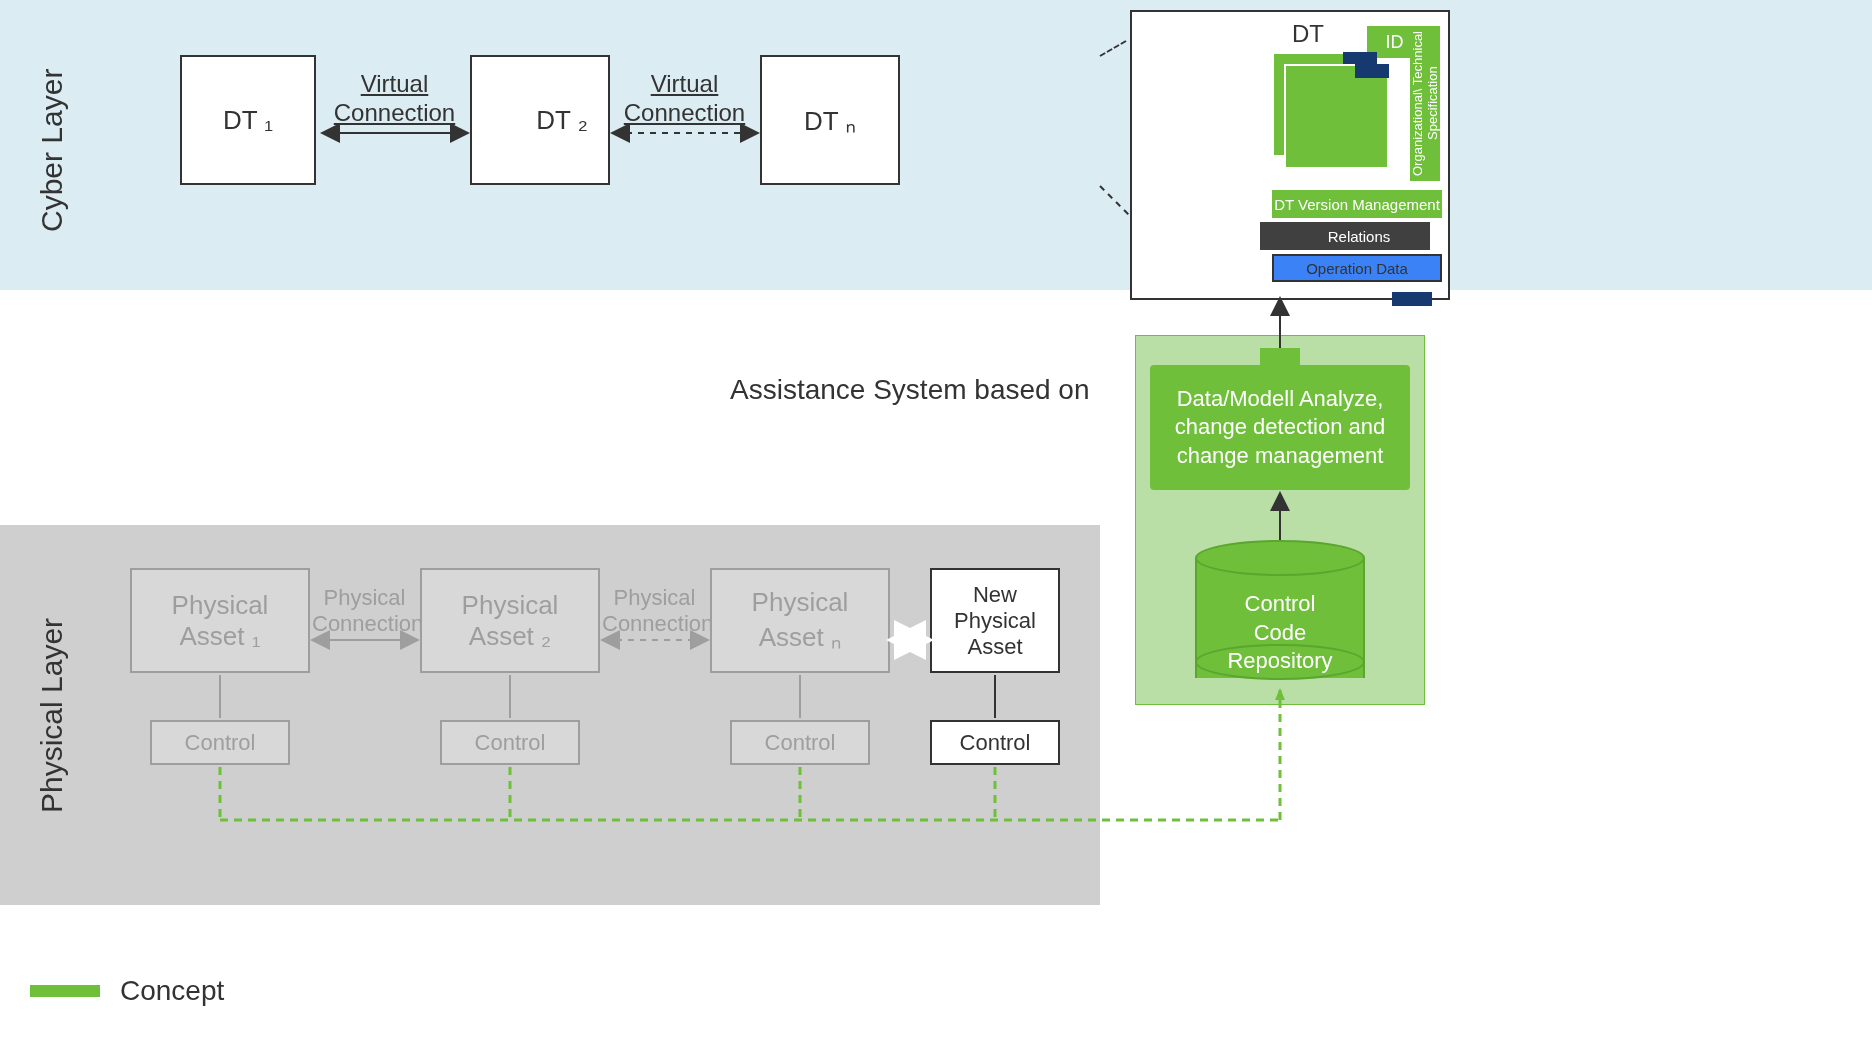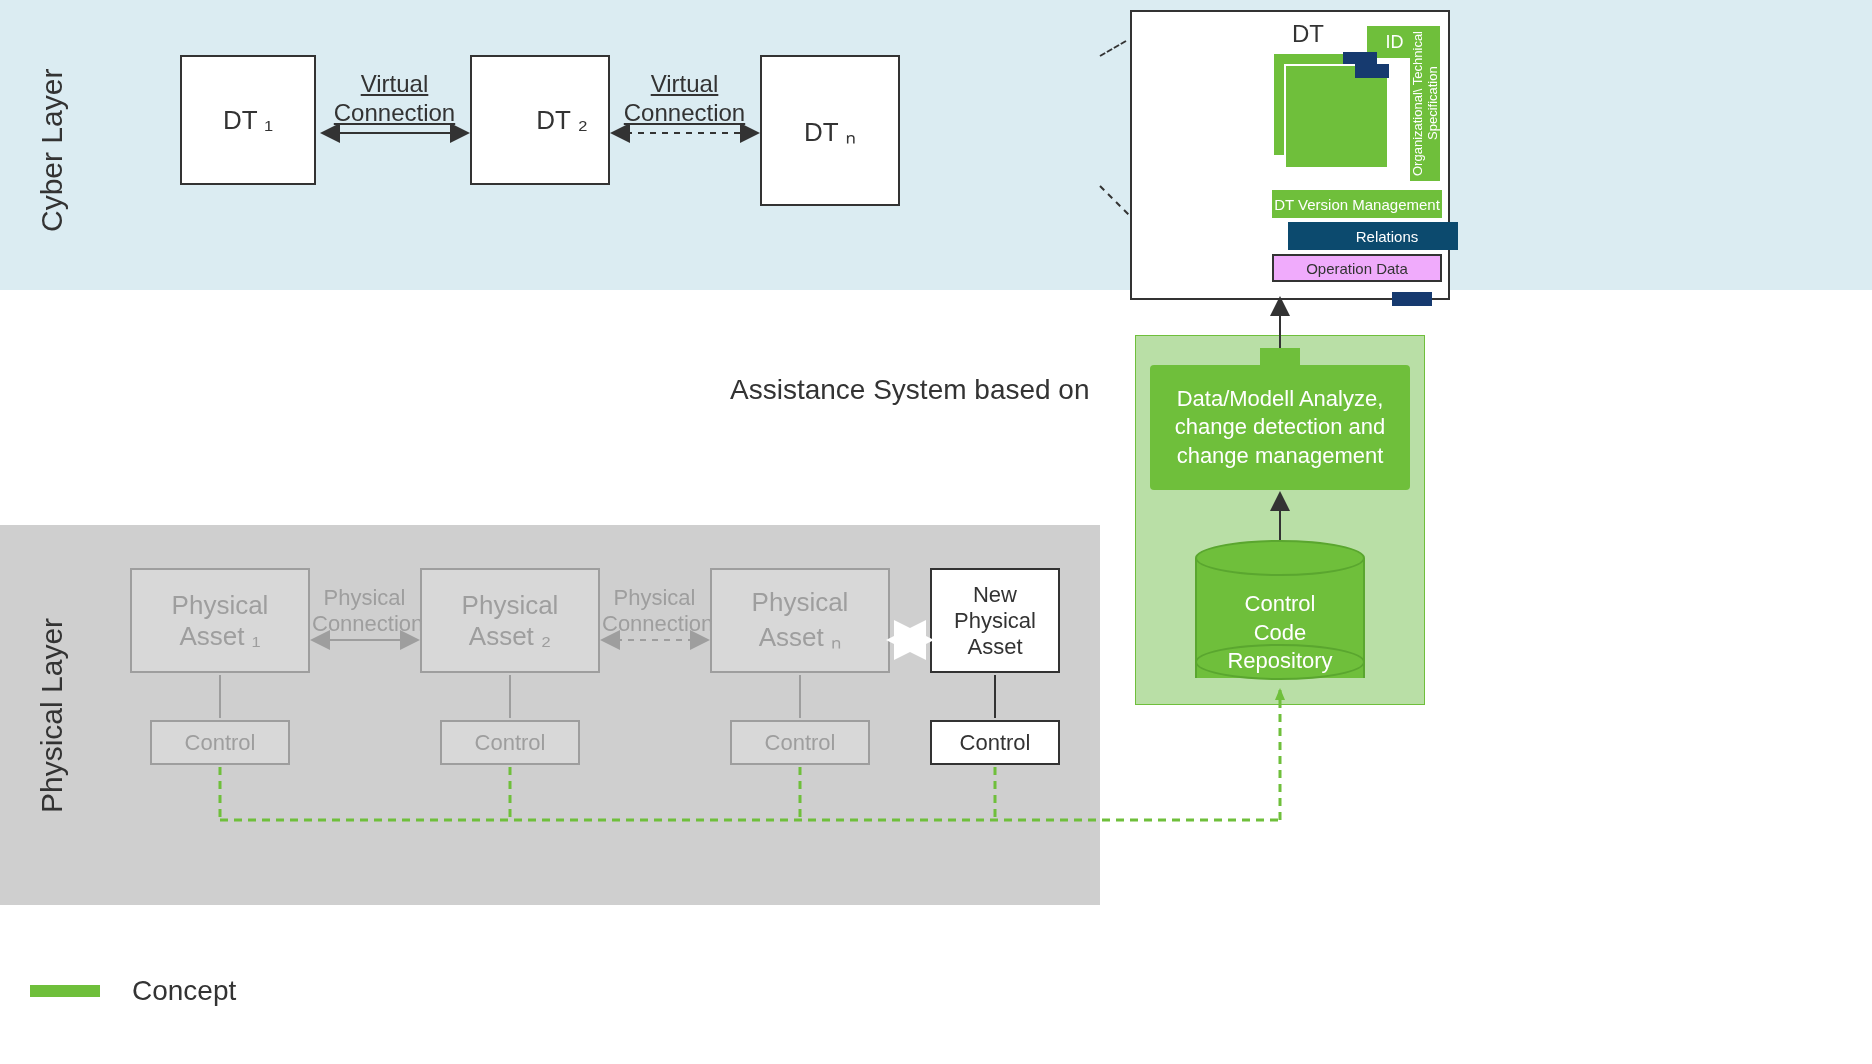--- a/index.html
+++ b/index.html
@@ -46,21 +46,21 @@
   text-align: center;
   font-size: 26px;
   color: #333;
 }
 .ghost { border-color: #9e9e9e; background: #d8d8d8; color: #9e9e9e; }
 .green-box { background: #6fbf3b; border: none; color: #fff; }
 
 
 .dt1 { left: 180px; top: 55px; width: 136px; height: 130px; }
 .dt2 { left: 470px; top: 55px; width: 140px; height: 130px; padding-left: 44px; }
-.dtn { left: 760px; top: 55px; width: 140px; height: 151px; }
+.dtn { left: 760px; top: 55px; width: 140px; height: 130px; }
 .new-dt { left: 950px; top: 55px; width: 150px; height: 130px; font-size: 28px; }
 
 
 .conn-label { position: absolute; font-size: 24px; color: #333; text-align: center; line-height: 1.2; text-decoration: underline; }
 .vc1 { left: 322px; top: 70px; width: 145px; }
 .vc2 { left: 612px; top: 70px; width: 145px; }
 
 
 .pa1 { left: 130px; top: 568px; width: 180px; height: 105px; }
 .pa2 { left: 420px; top: 568px; width: 180px; height: 105px; }
@@ -177,31 +177,31 @@
   text-align: center;
   padding: 4px 0;
 }
 .modell-stack { position: absolute; left: 140px; top: 40px; width: 130px; height: 130px; }
 .modell-card { position: absolute; width: 105px; height: 105px; background: #6fbf3b; border: 2px solid #fff; }
 .mc1 { left: 0; top: 0; }
 .mc2 { left: 12px; top: 12px; }
 .mc3 { left: 24px; top: 24px; display:flex; align-items:center; justify-content:center; color:#fff; font-size:18px; }
 .mc-tab { position:absolute; right: -2px; top: -2px; width: 34px; height: 14px; background:#163a6f; }
 .dt-vm { position: absolute; left: 140px; top: 178px; width: 170px; height: 28px; background: #6fbf3b; color:#fff; font-size:15px; display:flex; align-items:center; justify-content:center; }
-.dt-rel { position: absolute; left: 156px; top: 210px; width: 170px; height: 28px; background: #0c4a6e; color:#fff; font-size:15px; display:flex; align-items:center; justify-content:center;padding-left:28px; }
-.dt-op { position: absolute; left: 140px; top: 242px; width: 170px; height: 28px; background: #f0abfc; border:2px solid #333; color:#333; font-size:15px; display:flex; align-items:center; justify-content:center; }
+.dt-rel { position: absolute; left: 128px; top: 210px; width: 170px; height: 28px; background: #404040; color:#fff; font-size:15px; display:flex; align-items:center; justify-content:center;padding-left:28px; }
+.dt-op { position: absolute; left: 140px; top: 242px; width: 170px; height: 28px; background: #3b82f6; border:2px solid #333; color:#333; font-size:15px; display:flex; align-items:center; justify-content:center; }
 .dt-port { position:absolute; left: 260px; top: 280px; width: 40px; height: 14px; background:#163a6f; }
 
 
 .callout { position:absolute; border-top: 2px dashed #333; }
 .callout1 { left: 1100px; top: 55px; width: 30px; transform: rotate(-30deg); transform-origin: left; }
 .callout2 { left: 1100px; top: 185px; width: 40px; transform: rotate(45deg); transform-origin: left; }
 
 
-.legend { position: absolute; left: 30px; top: 975px; display: flex; align-items: center; gap: 32px; text-align: right; }
+.legend { position: absolute; left: 30px; top: 975px; display: flex; align-items: center; gap: 20px; text-align: right; }
 .legend-swatch { width: 70px; height: 12px; background: #6fbf3b; }
 .legend-text { font-size: 28px; color: #333; }
 
 svg.overlay { position: absolute; left: 0; top: 0; width: 1872px; height: 1064px; pointer-events: none; }
 </style>
 </head>
 <body>
 
 <div class="cyber-layer"></div>
 <div class="physical-layer"></div>

